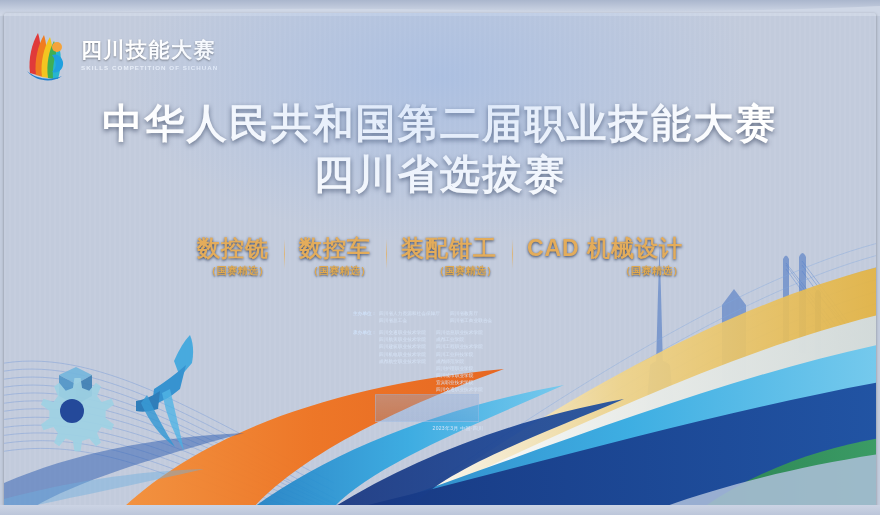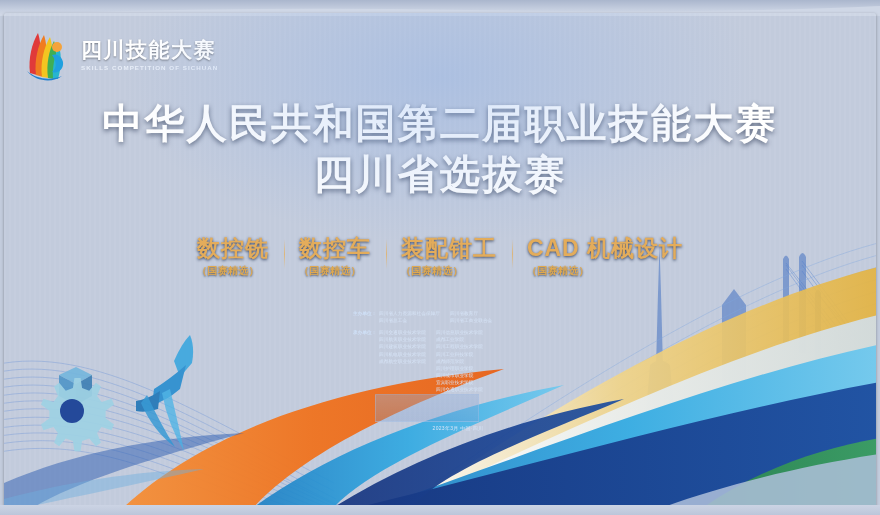--- a/index.html
+++ b/index.html
@@ -46,21 +46,21 @@
 
   
   .headline{position:absolute;left:0;top:88px;width:872px;text-align:center;}
   .h-l1{color:#ffffff;font-size:40px;font-weight:bold;letter-spacing:2.2px;line-height:1.12;
     text-shadow:0 2px 5px rgba(6,18,48,.55),0 0 1px rgba(255,255,255,.6);}
   .h-l2{color:#ffffff;font-size:40px;font-weight:bold;letter-spacing:2.2px;line-height:1.2;margin-top:4px;
     text-shadow:0 2px 5px rgba(6,18,48,.55),0 0 1px rgba(255,255,255,.6);}
 
   
   .cats{position:absolute;left:0;top:222px;width:872px;display:flex;justify-content:center;align-items:flex-start;}
-  .cat{padding:0 15px;text-align:left;position:relative;}
+  .cat{padding:0 15px;text-align:right;position:relative;}
   .cat + .cat:before{content:"";position:absolute;left:0;top:4px;width:1px;height:30px;
     background:linear-gradient(180deg,rgba(226,178,104,0),rgba(226,178,104,.85),rgba(226,178,104,0));}
   .cat-name{color:#e3ac5b;font-size:23px;font-weight:bold;letter-spacing:1px;line-height:1.15;
     text-shadow:0 1px 3px rgba(10,25,60,.75);white-space:nowrap;}
   .cat-sub{color:#e0a94f;font-size:10px;font-weight:bold;margin-top:3px;letter-spacing:.4px;
     text-shadow:0 1px 2px rgba(10,25,60,.7);white-space:nowrap;}
 
   
   .credits{position:absolute;left:349px;top:297px;width:210px;}
   .cred-block{display:flex;margin-bottom:5px;}

